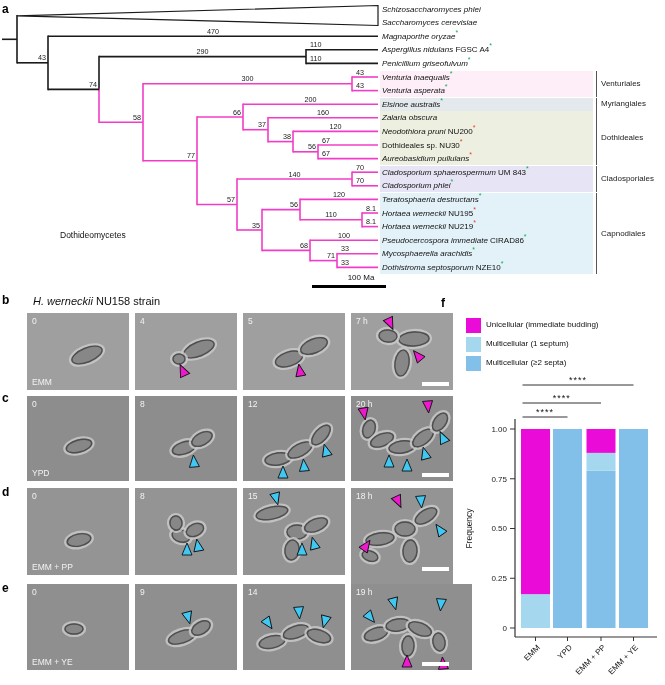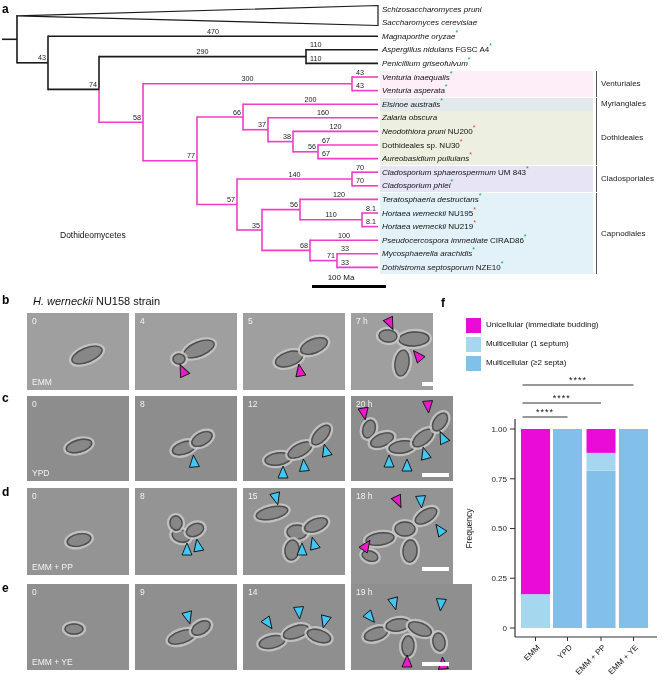--- a/index.html
+++ b/index.html
@@ -137,21 +137,21 @@
       <line x1="310" x2="378" y1="240.2" y2="240.2" stroke="#f23cc7" stroke-width="1.6"></line>
       <text x="344" y="237.7" text-anchor="middle" font-size="7.2px" fill="#1a1a1a">100</text>
       <line x1="310" x2="337" y1="260.6" y2="260.6" stroke="#f23cc7" stroke-width="1.6"></line>
       <text x="335" y="258.1" text-anchor="end" font-size="7.2px" fill="#1a1a1a">71</text>
       <line x1="337" x2="378" y1="253.8" y2="253.8" stroke="#f23cc7" stroke-width="1.6"></line>
       <text x="341" y="251.3" text-anchor="start" font-size="7.2px" fill="#1a1a1a">33</text>
       <line x1="337" x2="378" y1="267.4" y2="267.4" stroke="#f23cc7" stroke-width="1.6"></line>
       <text x="341" y="264.9" text-anchor="start" font-size="7.2px" fill="#1a1a1a">33</text>
     </svg>
   <div id="a-taxa">
-      <div class="taxon" style="top: 3.5px;"><span class="it">Schizosaccharomyces pruni</span></div>
+      <div class="taxon" style="top: 3.5px;"><span class="it">Schizosaccharomyces phlei</span></div>
       <div class="taxon" style="top: 17.1px;"><span class="it">Saccharomyces cerevisiae</span></div>
       <div class="taxon" style="top: 30.7px;"><span class="it">Magnaporthe oryzae</span><sup style="color: rgb(0, 180, 78);">*</sup></div>
       <div class="taxon" style="top: 44.3px;"><span class="it">Aspergillus nidulans</span><span> FGSC A4</span><sup style="color: rgb(0, 180, 78);">*</sup></div>
       <div class="taxon" style="top: 57.9px;"><span class="it">Penicillium griseofulvum</span><sup style="color: rgb(0, 180, 78);">*</sup></div>
       <div class="taxon" style="top: 71.5px;"><span class="it">Venturia inaequalis</span><sup style="color: rgb(0, 180, 78);">*</sup></div>
       <div class="taxon" style="top: 85.1px;"><span class="it">Venturia asperata</span><sup style="color: rgb(0, 180, 78);">*</sup></div>
       <div class="taxon" style="top: 98.7px;"><span class="it">Elsinoe australis</span><sup style="color: rgb(0, 180, 78);">*</sup></div>
       <div class="taxon" style="top: 112.3px;"><span class="it">Zalaria obscura</span></div>
       <div class="taxon" style="top: 125.9px;"><span class="it">Neodothiora pruni</span><span> NU200</span><sup style="color: rgb(242, 59, 38);">*</sup></div>
       <div class="taxon" style="top: 139.5px;"><span>Dothideales sp. NU30</span><sup style="color: rgb(242, 59, 38);">*</sup></div>
@@ -160,21 +160,21 @@
       <div class="taxon" style="top: 180.3px;"><span class="it">Cladosporium phlei</span><sup style="color: rgb(0, 180, 78);">*</sup></div>
       <div class="taxon" style="top: 193.9px;"><span class="it">Teratosphaeria destructans</span><sup style="color: rgb(0, 180, 78);">*</sup></div>
       <div class="taxon" style="top: 207.5px;"><span class="it">Hortaea werneckii</span><span> NU195</span><sup style="color: rgb(242, 59, 38);">*</sup></div>
       <div class="taxon" style="top: 221.1px;"><span class="it">Hortaea werneckii</span><span> NU219</span><sup style="color: rgb(242, 59, 38);">*</sup></div>
       <div class="taxon" style="top: 234.7px;"><span class="it">Pseudocercospora immediate</span><span> CIRAD86</span><sup style="color: rgb(0, 180, 78);">*</sup></div>
       <div class="taxon" style="top: 248.3px;"><span class="it">Mycosphaerella arachidis</span><sup style="color: rgb(0, 180, 78);">*</sup></div>
       <div class="taxon" style="top: 261.9px;"><span class="it">Dothistroma septosporum</span><span> NZE10</span><sup style="color: rgb(0, 180, 78);">*</sup></div>
     </div>
   <div class="abs clade-label" style="left:60px;top:230px;">Dothideomycetes</div>
   <div class="scalebar" style="left:312px;top:285px;width:74px;"></div>
-  <div class="scalebar-label" style="left:304px;top:273px;width:74px;">100 Ma</div>
+  <div class="scalebar-label" style="left:324px;top:273px;width:74px;">100 Ma</div>
 
   <div class="abs plabel" style="left:2px;top:293px;">b</div>
   <div class="abs btitle" style="left:33px;top:295px;">
     <span class="it">H. werneckii</span><span> NU158 strain</span>
   </div>
   <div class="abs plabel" style="left:2px;top:391px;">c</div>
   <div class="abs plabel" style="left:2px;top:485px;">d</div>
   <div class="abs plabel" style="left:2px;top:581px;">e</div>
   <div id="micro-rows">
       <div class="frame" style="left: 27px; top: 313px; width: 102px; height: 77px; background: rgb(159, 159, 159);"><svg width="102" height="77">
@@ -188,21 +188,21 @@
           <ellipse cx="44" cy="46" rx="6" ry="5" transform="rotate(0 44 46)" fill="#878787" stroke="#4e4e4e" stroke-width="1.4"></ellipse>
           <polygon points="0,-7 5,5 -5,5" transform="translate(48 58) rotate(-25)" fill="#ee18cc" stroke="#111" stroke-width="0.9"></polygon>
         </svg><div class="ftime">4</div></div>
       <div class="frame" style="left: 243px; top: 313px; width: 102px; height: 77px; background: rgb(159, 159, 159);"><svg width="102" height="77">
           <ellipse cx="46" cy="46" rx="16" ry="9" transform="rotate(-18 46 46)" fill="none" stroke="#c9c9c9" stroke-width="2.2" opacity="0.85"></ellipse>
           <ellipse cx="46" cy="46" rx="14" ry="7" transform="rotate(-18 46 46)" fill="#878787" stroke="#4e4e4e" stroke-width="1.4"></ellipse>
           <ellipse cx="71" cy="33" rx="16" ry="9" transform="rotate(-22 71 33)" fill="none" stroke="#c9c9c9" stroke-width="2.2" opacity="0.85"></ellipse>
           <ellipse cx="71" cy="33" rx="14" ry="7" transform="rotate(-22 71 33)" fill="#878787" stroke="#4e4e4e" stroke-width="1.4"></ellipse>
           <polygon points="0,-7 5,5 -5,5" transform="translate(57 58) rotate(-10)" fill="#ee18cc" stroke="#111" stroke-width="0.9"></polygon>
         </svg><div class="ftime">5</div></div>
-      <div class="frame" style="left: 351px; top: 313px; width: 82px; height: 77px; background: rgb(159, 159, 159);"><svg width="102" height="77">
+      <div class="frame" style="left: 351px; top: 313px; width: 102px; height: 77px; background: rgb(159, 159, 159);"><svg width="102" height="77">
           <ellipse cx="63" cy="26" rx="17" ry="9" transform="rotate(-3 63 26)" fill="none" stroke="#c9c9c9" stroke-width="2.2" opacity="0.85"></ellipse>
           <ellipse cx="63" cy="26" rx="15" ry="7" transform="rotate(-3 63 26)" fill="#878787" stroke="#4e4e4e" stroke-width="1.4"></ellipse>
           <ellipse cx="37" cy="23" rx="11" ry="8" transform="rotate(5 37 23)" fill="none" stroke="#c9c9c9" stroke-width="2.2" opacity="0.85"></ellipse>
           <ellipse cx="37" cy="23" rx="9" ry="6" transform="rotate(5 37 23)" fill="#878787" stroke="#4e4e4e" stroke-width="1.4"></ellipse>
           <ellipse cx="51" cy="50" rx="9" ry="15" transform="rotate(8 51 50)" fill="none" stroke="#c9c9c9" stroke-width="2.2" opacity="0.85"></ellipse>
           <ellipse cx="51" cy="50" rx="7" ry="13" transform="rotate(8 51 50)" fill="#878787" stroke="#4e4e4e" stroke-width="1.4"></ellipse>
           <polygon points="0,-7 5,5 -5,5" transform="translate(39 10) rotate(155)" fill="#ee18cc" stroke="#111" stroke-width="0.9"></polygon>
           <polygon points="0,-7 5,5 -5,5" transform="translate(67 43) rotate(-40)" fill="#ee18cc" stroke="#111" stroke-width="0.9"></polygon>
         </svg><div class="ftime">7 h</div><div class="fbar" style="left: 71px; top: 69px;"></div></div>
       <div class="frame" style="left: 27px; top: 396px; width: 102px; height: 85px; background: rgb(141, 141, 141);"><svg width="102" height="85">

